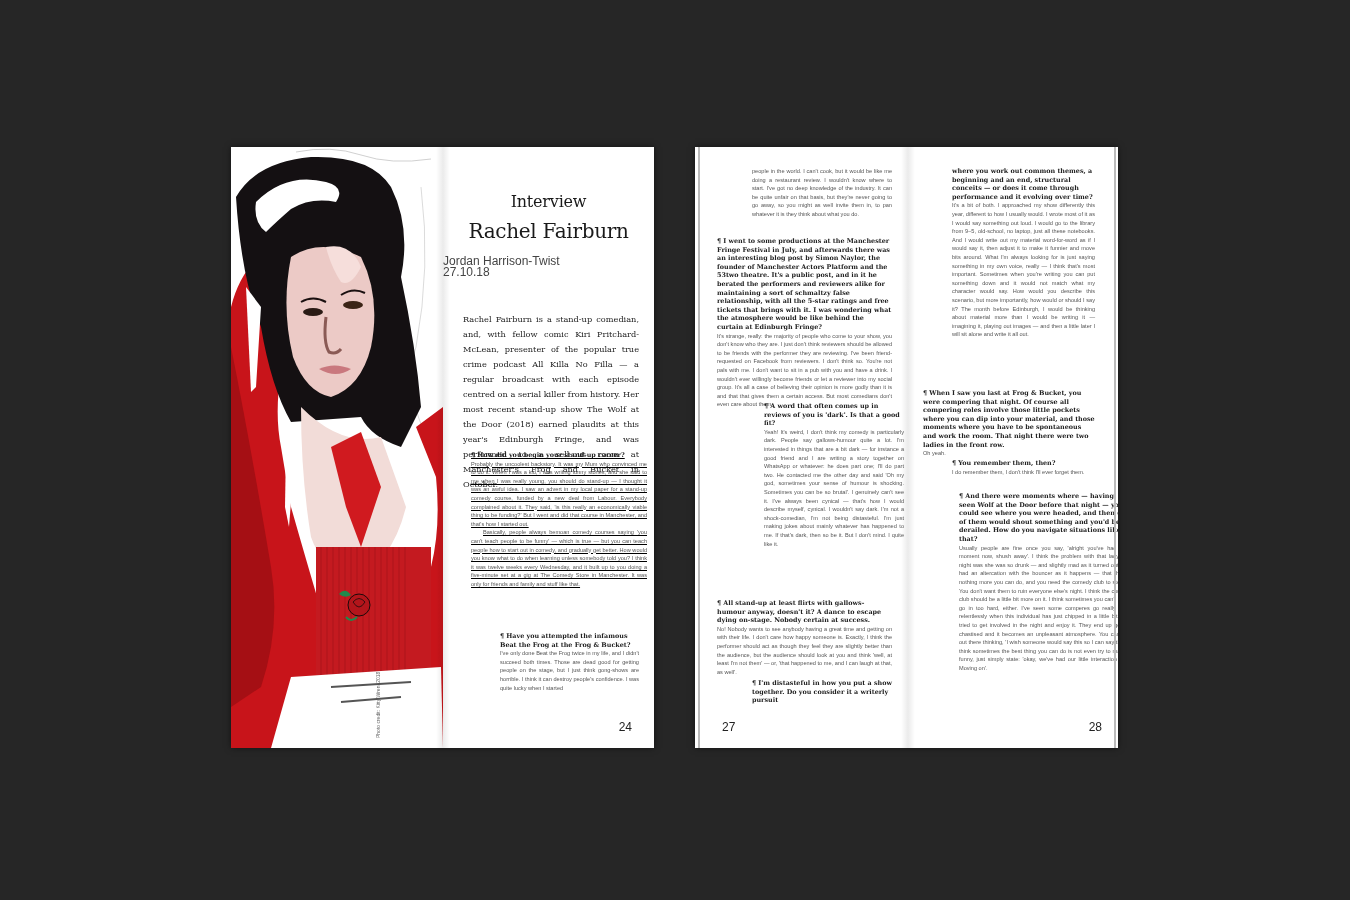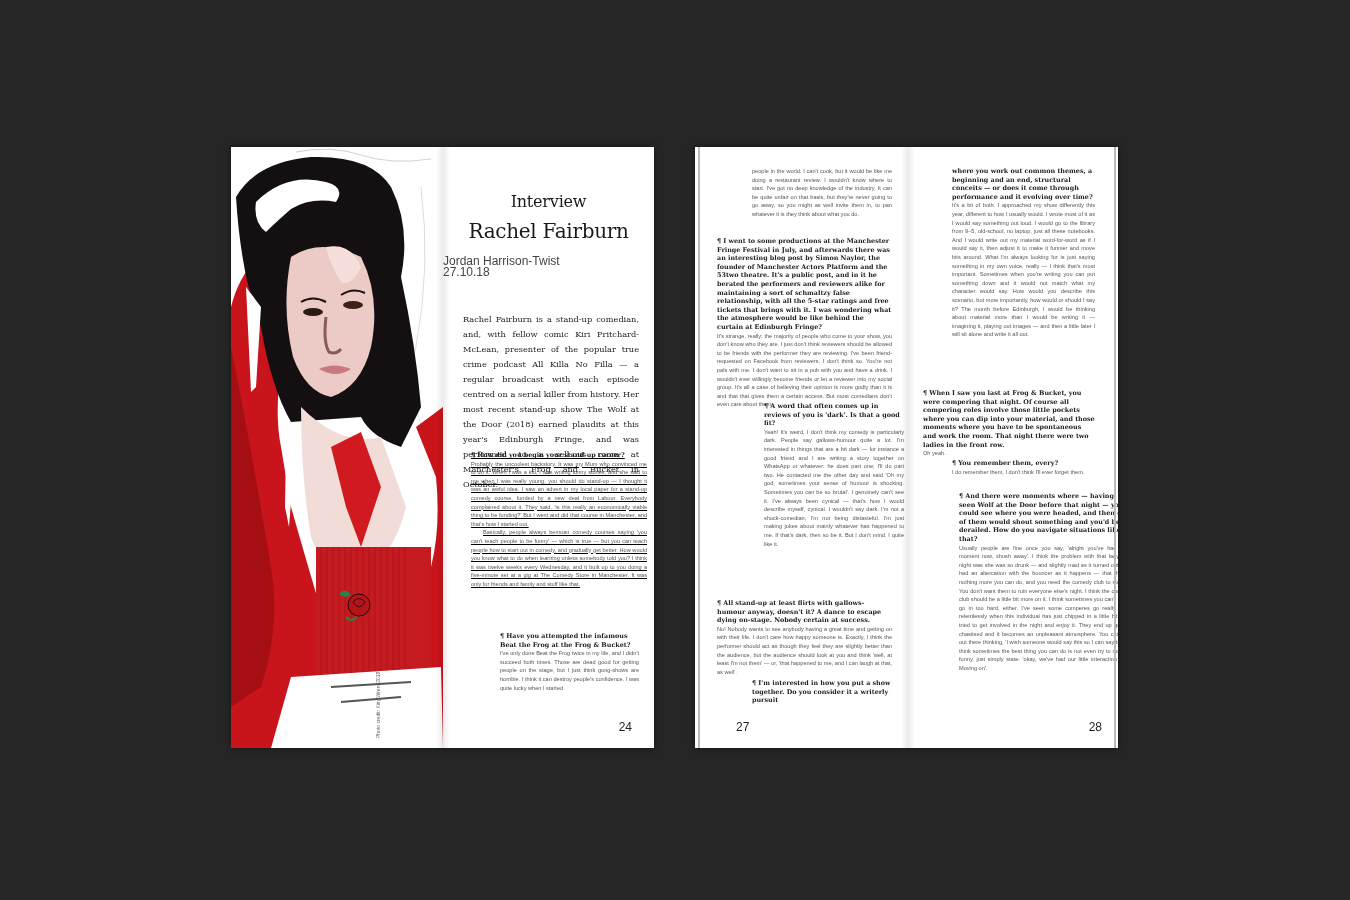--- a/index.html
+++ b/index.html
@@ -17,21 +17,21 @@
   .text-page-24 { left: 212px; width: 211px; }
   .title { text-align: center; font-family: "DejaVu Serif", serif; color: #1a1a1a; }
   .title .t1 { position: absolute; top: 45px; left: 0; right: 0; font-size: 16px; letter-spacing: -.2px; }
   .title .t2 { position: absolute; top: 72px; left: 0; right: 0; font-size: 20px; letter-spacing: -.3px; }
   .byline { position: absolute; left: 0; right: 0; font-size: 12px; color: #444; }
   .lede { position: absolute; top: 165px; left: 20px; width: 176px; font-family: "DejaVu Serif", serif; font-size: 8.2px; line-height: 15px; color: #222; text-align: justify; }
   .q { font-family: "DejaVu Serif", serif; font-weight: bold; color: #222; font-size: 6.4px; line-height: 8.6px; }
   .a { font-size: 5.6px; line-height: 8.6px; color: #555; text-align: justify; }
   .block { position: absolute; }
   .indent { text-indent: 12px; }
-  .pnum { position: absolute; font-size: 12px; color: #222; margin-left: 14px; }
+  .pnum { position: absolute; font-size: 12px; color: #222; }
   .credit { position: absolute; left: 150px; bottom: 10px; transform: rotate(-90deg); transform-origin: left bottom; font-size: 5px; color: #666; white-space: nowrap; }
   .page-edge { position: absolute; top: 0; bottom: 0; width: 2px; background: #bbb; }
 </style>
 </head>
 <body>
 
 <div class="spread left">
   <div class="page pic-page">
     <svg width="212" height="601" viewBox="0 0 212 601">
       <rect width="212" height="601" fill="#fff"></rect>
@@ -131,37 +131,37 @@
     </div>
     <div class="block" style="top:255px; left:57px; width:140px;margin-left:12px;">
       <div class="q">¶ A word that often comes up in reviews of you is 'dark'. Is that a good fit?</div>
       <div class="a">Yeah! It's weird, I don't think my comedy is particularly dark. People say gallows-humour quite a lot. I'm interested in things that are a bit dark — for instance a good friend and I are writing a story together on WhatsApp or whatever: he does part one; I'll do part two. He contacted me the other day and said 'Oh my god, sometimes your sense of humour is shocking. Sometimes you can be so brutal'. I genuinely can't see it. I've always been cynical — that's how I would describe myself, cynical. I wouldn't say dark. I'm not a shock-comedian, I'm not being distasteful. I'm just making jokes about mainly whatever has happened to me. If that's dark, then so be it. But I don't mind. I quite like it.</div>
     </div>
     <div class="block" style="top:452px; left:22px; width:175px;">
       <div class="q">¶ All stand-up at least flirts with gallows-humour anyway, doesn't it? A dance to escape dying on-stage. Nobody certain at success.</div>
       <div class="a">No! Nobody wants to see anybody having a great time and getting on with their life. I don't care how happy someone is. Exactly, I think the performer should act as though they feel they are slightly better than the audience, but the audience should look at you and think 'well, at least I'm not them' — or, 'that happened to me, and I can laugh at that, as well'.</div>
     </div>
     <div class="block" style="top:532px; left:57px; width:140px;">
-      <div class="q">¶ I'm interested in how you put a show together. Do you consider it a writerly pursuit</div>
+      <div class="q">¶ I'm distasteful in how you put a show together. Do you consider it a writerly pursuit</div>
     </div>
     <div class="pnum" style="left:27px; bottom:14px;">27</div>
   </div>
   <div class="gutter-shadow" style="left:206px"></div>
 
   <div class="page" style="left:212px; width:211px;">
     <div class="block" style="top:20px; left:45px; width:143px;">
       <div class="q">where you work out common themes, a beginning and an end, structural conceits — or does it come through performance and it evolving over time?</div>
       <div class="a">It's a bit of both. I approached my show differently this year, different to how I usually would. I wrote most of it as I would say something out loud. I would go to the library from 9–5, old-school, no laptop, just all these notebooks. And I would write out my material word-for-word as if I would say it, then adjust it to make it funnier and move bits around. What I'm always looking for is just saying something in my own voice, really — I think that's most important. Sometimes when you're writing you can put something down and it would not match what my character would say. How would you describe this scenario, but more importantly, how would or should I say it? The month before Edinburgh, I would be thinking about material more than I would be writing it — imagining it, playing out images — and then a little later I will sit alone and write it all out.</div>
     </div>
     <div class="block" style="top:242px; left:16px; width:172px;">
       <div class="q">¶ When I saw you last at Frog &amp; Bucket, you were compering that night. Of course all compering roles involve those little pockets where you can dip into your material, and those moments where you have to be spontaneous and work the room. That night there were two ladies in the front row.</div>
       <div class="a">Oh yeah.</div>
     </div>
     <div class="block" style="top:312px; left:45px; width:143px;">
-      <div class="q">¶ You remember them, every?</div>
+      <div class="q">¶ You remember them, then?</div>
       <div class="a">I do remember them, I don't think I'll ever forget them.</div>
     </div>
     <div class="block" style="top:345px; left:16px; width:172px;margin-left:36px;">
       <div class="q">¶ And there were moments where — having seen Wolf at the Door before that night — you could see where you were headed, and then one of them would shout something and you'd be derailed. How do you navigate situations like that?</div>
       <div class="a">Usually people are fine once you say, 'alright you've had your moment now, shush away'. I think the problem with that lady that night was she was so drunk — and slightly mad as it turned out, she had an altercation with the bouncer as it happens — that there's nothing more you can do, and you need the comedy club to step in. You don't want them to ruin everyone else's night. I think the comedy club should be a little bit more on it. I think sometimes you can't really go in too hard, either. I've seen some comperes go really quite relentlessly when this individual has just chipped in a little bit, and tried to get involved in the night and enjoy it. They end up getting chastised and it becomes an unpleasant atmosphere. You can't go out there thinking, 'I wish someone would say this so I can say that'. I think sometimes the best thing you can do is not even try to make it funny, just simply state: 'okay, we've had our little interaction now. Moving on'.</div>
     </div>
     <div class="pnum" style="right:16px; bottom:14px;">28</div>
   </div>
   <div class="page-edge" style="right:2px"></div>
 </div>

